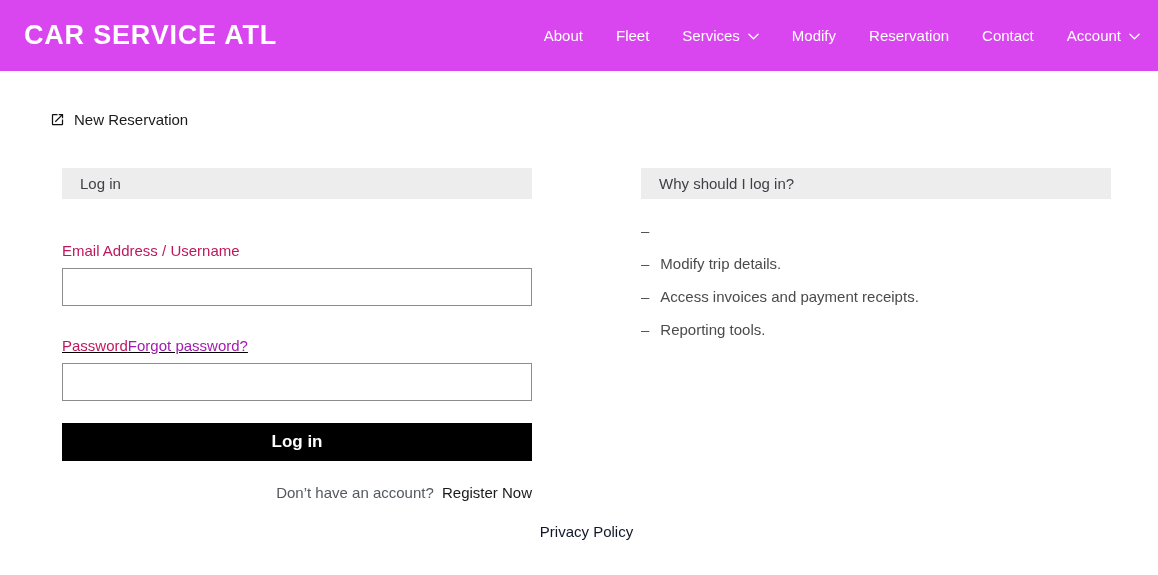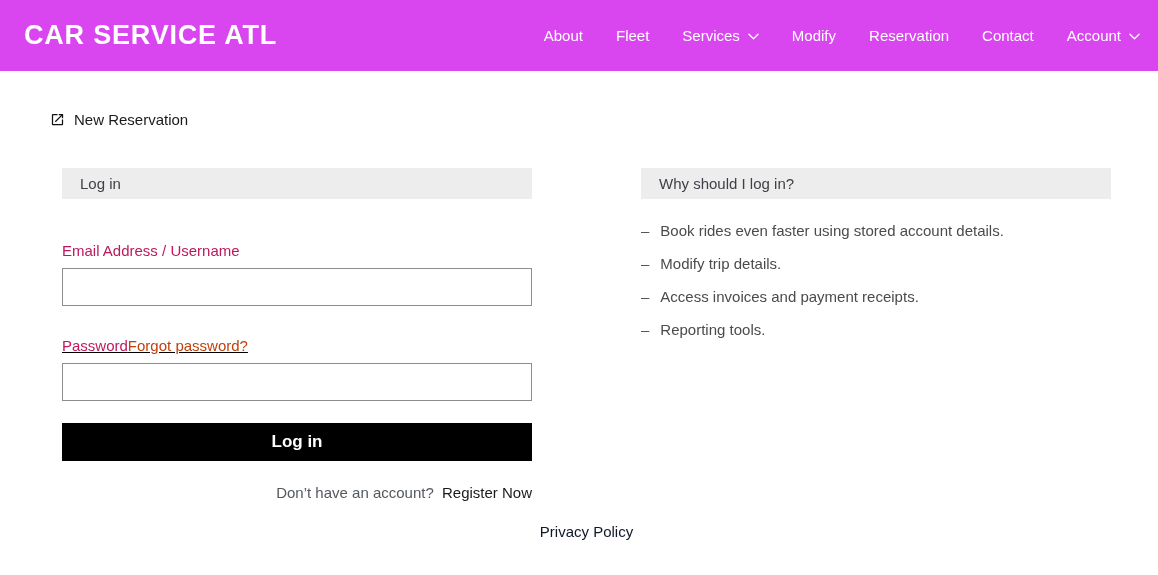--- a/index.html
+++ b/index.html
@@ -84,21 +84,21 @@
   }
   .pass-row {
     margin-top: 32px;
     display: flex;
     align-items: baseline;
     text-decoration: underline;
   }
   .pass-row .label { margin-top: 0; }
   .forgot-link {
     font-size: 15px;
-    color: #c2410c;
+    color: #a21caf;
     cursor: pointer;
     line-height: 15px;
   }
   .text-input {
     margin-top: 10px;
     width: 100%;
     height: 38px;
     border: 1px solid #8d8d8d;
     border-radius: 0;
     background: #ffffff;
@@ -235,21 +235,20 @@
       </div>
     </section>
 
     <section class="col">
       <div class="panel-head">
         <span>Why should I log in?</span>
       </div>
       <ul class="benefit-list">
         <li class="benefit-item">
           <span class="dash">–</span>
-          <span>Book rides even faster using stored account details.</span>
         </li>
         <li class="benefit-item">
           <span class="dash">–</span>
           <span>Modify trip details.</span>
         </li>
         <li class="benefit-item">
           <span class="dash">–</span>
           <span>Access invoices and payment receipts.</span>
         </li>
         <li class="benefit-item">

